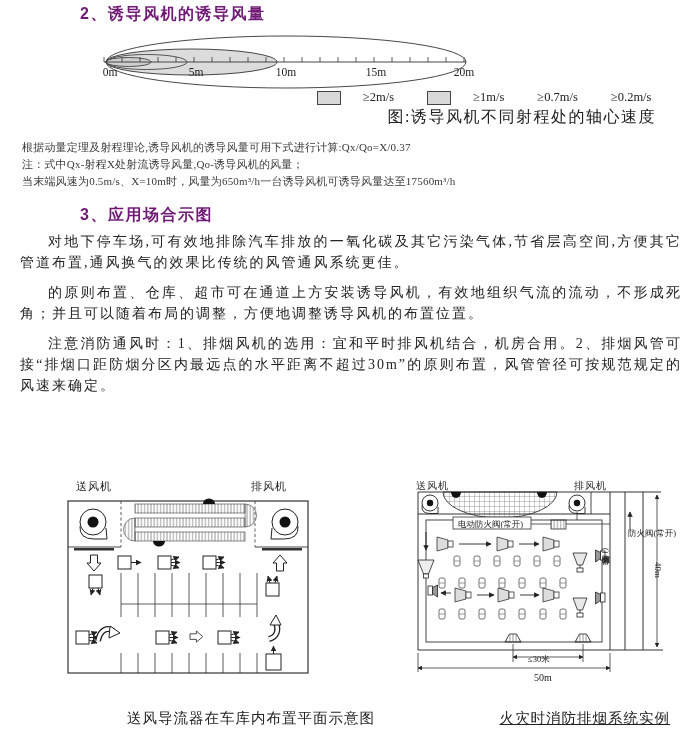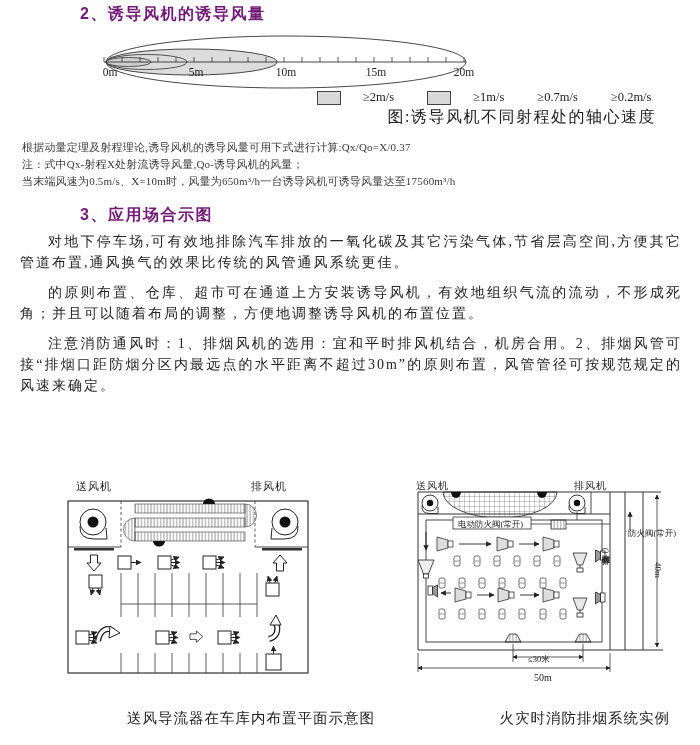--- a/index.html
+++ b/index.html
@@ -338,15 +338,15 @@
   <div class="abs dlabel" style="left:416px;top:479px;">送风机</div>
   <div class="abs dlabel" style="left:574px;top:479px;">排风机</div>
   <div class="abs dlabel-sm" style="left:458px;top:519px;">电动防火阀(常开)</div>
   <div class="abs dlabel-sm" style="left:628px;top:528px;">防火阀(常开)</div>
   <div class="abs dlabel-vert" style="left:601px;top:548px;height:72px;">防火阀(常开)</div>
   <div class="abs dlabel-sm" style="left:528px;top:654px;">≤30米</div>
   <div class="abs dlabel-sm" style="left:510px;top:672px;font-size:10px;padding-left:24px;">50m</div>
   <div class="abs dim-vert" style="left:653px;top:562px;">40m</div>
 
   <div class="abs diag-caption" style="left:105px;top:709px;width:270px;">送风导流器在车库内布置平面示意图</div>
-  <div class="abs diag-caption" style="left:390px;top:709px;width:280px;">火灾时消防排烟系统实例</div>
+  <div class="abs diag-caption" style="left:390px;top:709px;width:280px;text-decoration:underline;">火灾时消防排烟系统实例</div>
 
 </div>
 
 </body></html>

